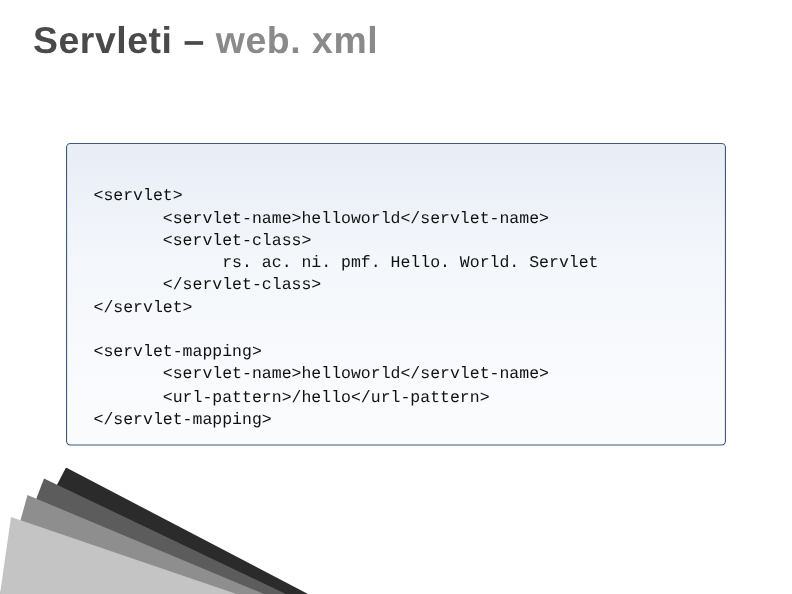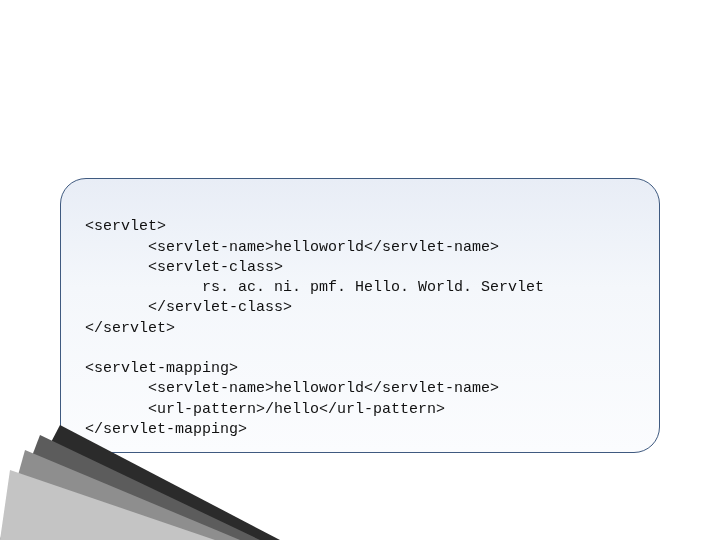--- a/index.html
+++ b/index.html
@@ -15,24 +15,23 @@
     letter-spacing: 0.5px;
   }
   .title .grey { color: #8a8a8a; font-weight: bold; }
   .codebox {
     position: absolute;
     top: 130px;
     left: 60px;
     width: 600px;
     height: 275px;
     border: 1.5px solid #3f5a80;
-    border-radius: 26px;
+    border-radius: 4px;
     background: linear-gradient(to bottom, #e8edf6 0%, #f4f7fb 40%, #fbfcfe 100%);
     padding: 18px 24px 18px 24px;
-    margin-top: 48px;
   }
   .code {
     font-family: "Courier New", Courier, monospace;
     font-size: 15px;
     line-height: 1.35;
     color: #111;
     white-space: pre;
   }
   .wedge {
     position: absolute;
@@ -41,20 +40,23 @@
     width: 280px;
     height: 115px;
     pointer-events: none;
   }
 </style>
 </head>
 <body>
 
 <div class="slide">
 
+  <div class="title">
+    <span>Servleti – </span><span class="grey">web. xml</span>
+  </div>
 
   <div class="codebox">
     <div class="code">
 <span>&lt;servlet&gt;</span>
 <span>       &lt;servlet-name&gt;helloworld&lt;/servlet-name&gt;</span>
 <span>       &lt;servlet-class&gt;</span>
 <span>             rs. ac. ni. pmf. Hello. World. Servlet</span>
 <span>       &lt;/servlet-class&gt;</span>
 <span>&lt;/servlet&gt;</span>
 <span></span>

